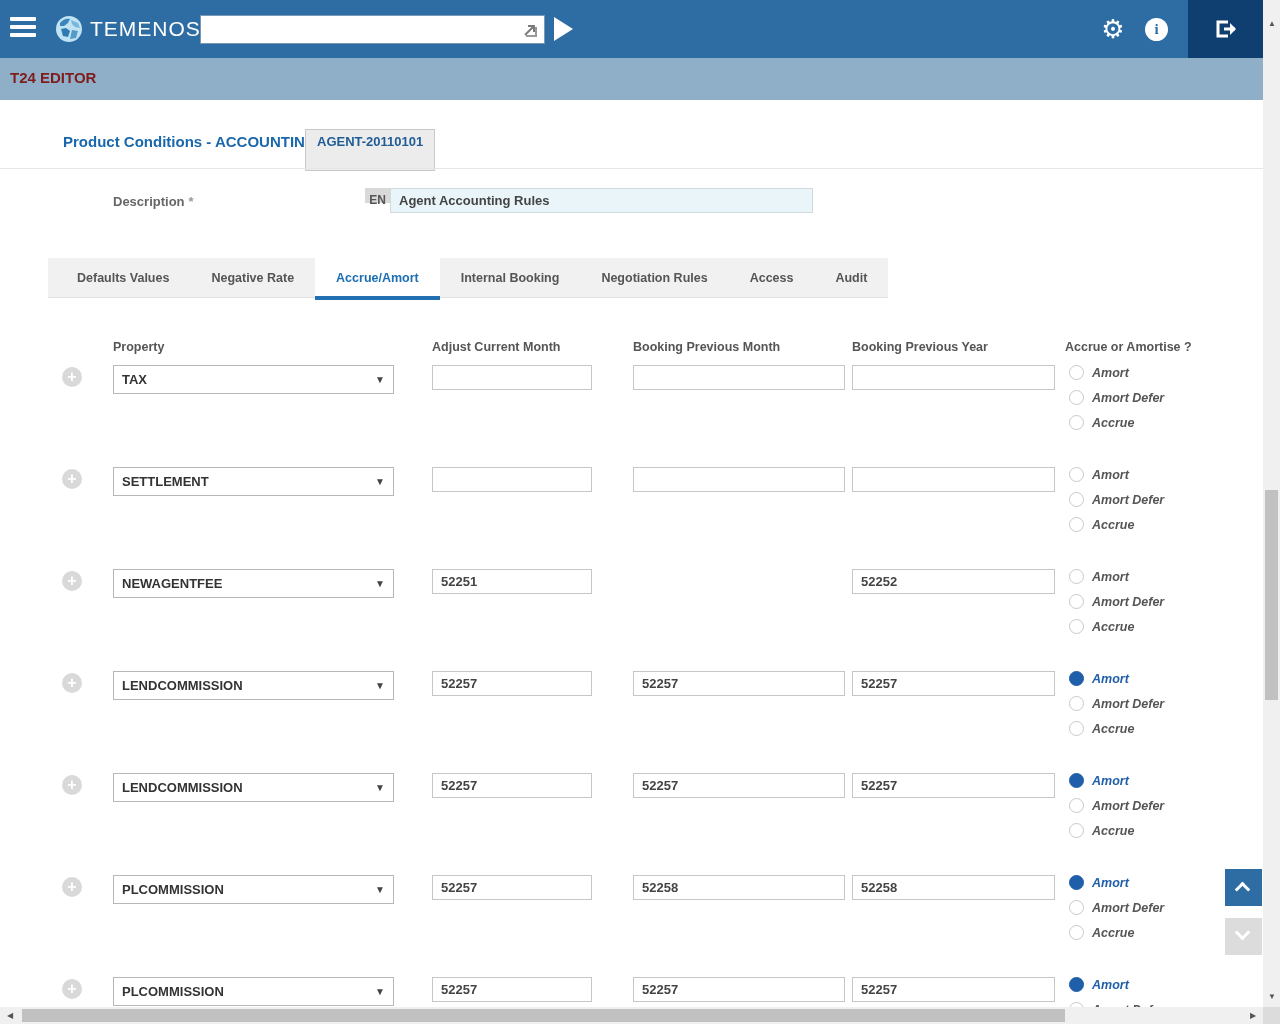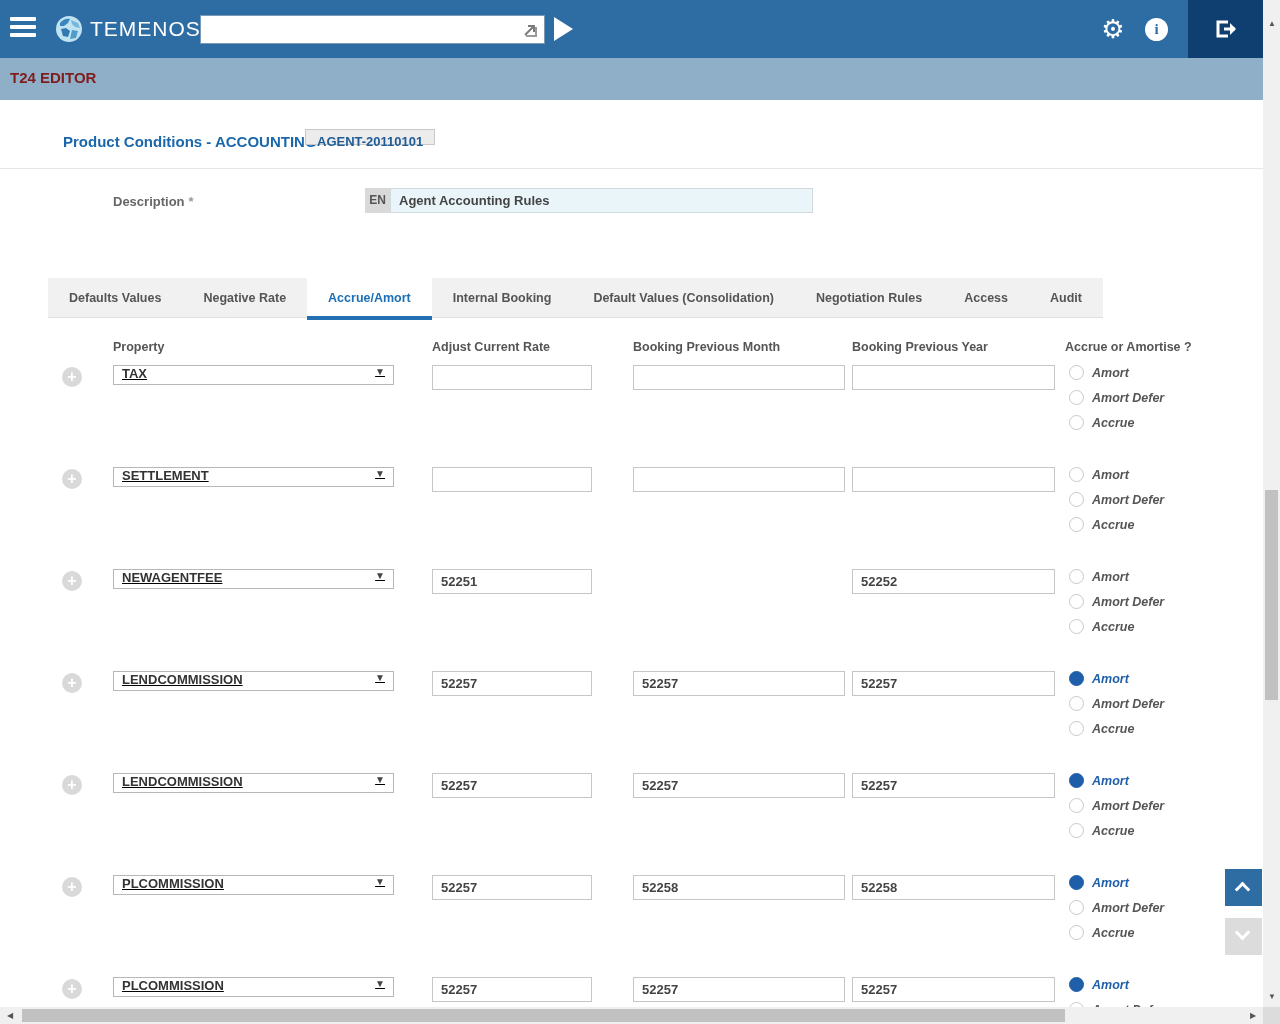--- a/index.html
+++ b/index.html
@@ -28,47 +28,47 @@
   .logout-area { position:absolute; left:1188px; top:0; width:75px; height:58px; background:#0e3f70;
      display:flex; align-items:center; justify-content:center; cursor:pointer; }
 
   
   .subheader { position:absolute; left:0; top:58px; width:1263px; height:42px; background:#8fafc8; }
   .subheader-title { position:absolute; left:10px; top:11px; color:#7f1d1d; font-size:15px; font-weight:700; }
 
   
   .content { position:absolute; left:0; top:100px; width:1263px; height:907px; background:#fff; overflow:hidden; }
   .page-title { position:absolute; left:63px; top:33px; color:#1a68ab; font-size:15px; font-weight:700; }
-  .page-badge { position:absolute; left:305px; top:29px; height:16px; padding:0 11px; line-height:24px;
+  .page-badge { position:absolute; left:305px; top:29px; height:42px; padding:0 11px; line-height:24px;
      background:#ececec; border:1px solid #c8c8c8; color:#1f5c96; font-size:13px; font-weight:700; }
   .divider { position:absolute; left:0; top:68px; width:1263px; height:1px; background:#e6e6e6; }
 
   .desc-label { position:absolute; left:113px; top:94px; color:#666; font-size:13px; font-weight:700; }
   .desc-req { color:#999; margin-left:4px; }
-  .lang-chip { position:absolute; left:365px; top:88px; width:25px; height:25px; background:#d9d9d9;
+  .lang-chip { position:absolute; left:365px; top:88px; width:25px; height:15px; background:#d9d9d9;
      color:#555; font-size:12px; font-weight:700; text-align:center; line-height:25px; }
   .desc-input { position:absolute; left:390px; top:88px; width:423px; height:25px;
      background:#eaf5fa; border:1px solid #cfd9de; color:#444; font-size:13px; font-weight:700;
      padding-left:8px; font-family:"Liberation Sans",sans-serif; outline:none; }
 
   
-  .tabstrip { position:absolute; left:48px; top:178px; height:40px; display:inline-flex;
-     background:#f1f1f1; border-bottom:1px solid #e0e0e0; }
+  .tabstrip { position:absolute; left:48px; top:158px; height:40px; display:inline-flex;
+     background:#f1f1f1; border-bottom:1px solid #e0e0e0;padding-left:8px; }
   .tab { padding:0 21px; line-height:40px; font-size:12.5px; font-weight:700; color:#555;
      cursor:pointer; white-space:nowrap; }
   .tab.active { background:#fff; color:#1d6fb5; border-bottom:4px solid #2270b2; margin-bottom:-3px; }
 
   
   .thead-label { position:absolute; top:240px; color:#555; font-size:12.5px; font-weight:700; }
   .trow { position:absolute; left:0; width:1263px; height:102px; }
   .plus-btn { position:absolute; left:62px; top:10px; width:20px; height:20px; border:0;
      border-radius:50%; background:#d9d9d9; color:#fff; font-size:16px; font-weight:700;
      line-height:18px; text-align:center; cursor:pointer; padding:0; }
-  .dropdown { position:absolute; left:113px; top:8px; width:281px; height:20px; background:#fff;
-     border:1px solid #b7b7b7; cursor:pointer; display:flex; align-items:flex-start;text-decoration:underline; }
+  .dropdown { position:absolute; left:113px; top:8px; width:281px; height:29px; background:#fff;
+     border:1px solid #b7b7b7; cursor:pointer; display:flex; align-items:center; }
   .dd-text { flex:1; padding-left:8px; color:#333; font-size:13px; font-weight:700; }
   .dd-caret { padding-right:8px; color:#444; font-size:10px; }
   .cell { position:absolute; top:8px; height:25px; border:1px solid #c6c6c6; background:#fff;
      color:#444; font-size:13px; font-weight:700; padding-left:8px;
      font-family:"Liberation Sans",sans-serif; outline:none; }
   .in-adj { left:432px; width:160px; }
   .in-bpm { left:633px; width:212px; }
   .in-bpy { left:852px; width:203px; }
   .radios { position:absolute; left:1069px; top:3px; }
   .radio-opt { display:flex; align-items:center; gap:8px; height:25px; cursor:pointer; }
@@ -144,28 +144,27 @@
     <span>Description</span><span class="desc-req">*</span>
   </div>
   <div class="lang-chip">EN</div>
   <input class="desc-input" value="Agent Accounting Rules" style="">
 
   <div class="tabstrip" id="tabstrip">
       <div class="tab">Defaults Values</div>
       <div class="tab">Negative Rate</div>
       <div class="tab active">Accrue/Amort</div>
       <div class="tab">Internal Booking</div>
-      <div class="tab">Default Values (Consolidation)</div>
       <div class="tab">Negotiation Rules</div>
       <div class="tab">Access</div>
       <div class="tab">Audit</div>
     </div>
 
   <div class="thead-label" style="left:113px">Property</div>
-  <div class="thead-label" style="left:432px">Adjust Current Rate</div>
+  <div class="thead-label" style="left:432px">Adjust Current Month</div>
   <div class="thead-label" style="left:633px">Booking Previous Month</div>
   <div class="thead-label" style="left:852px">Booking Previous Year</div>
   <div class="thead-label" style="left:1065px">Accrue or Amortise ?</div>
 
   <div id="rows-host">
       <div class="trow" style="top: 257px;">
     <button class="plus-btn">+</button>
     <div class="dropdown">
       <span class="dd-text">TAX</span>
       <span class="dd-caret">▼</span>

